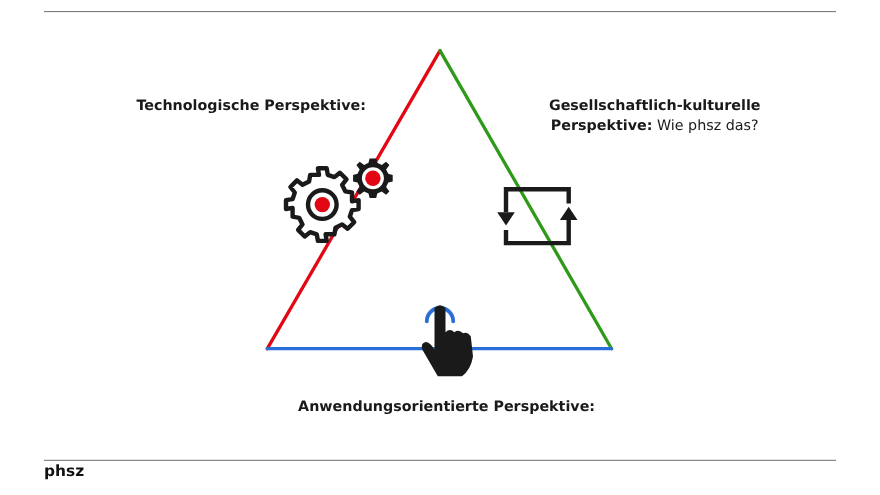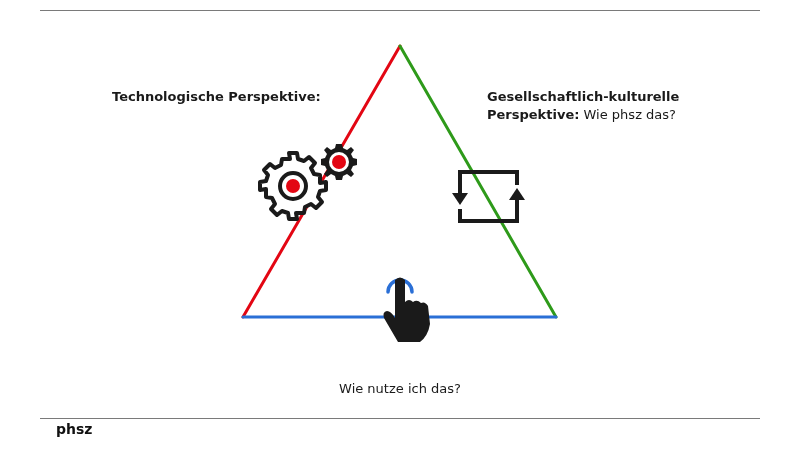--- a/index.html
+++ b/index.html
@@ -1,25 +1,25 @@
 <!DOCTYPE html>
 <html><head>
 <meta charset="utf-8">
 <style>
   html, body { margin:0; padding:0; background:#ffffff; }
   body { width:800px; height:450px; position:relative; overflow:hidden; font-family:"DejaVu Sans", sans-serif; color:#1a1a1a; }
   .rule { position:absolute; left:40px; width:720px; height:1px; background:#7a7a7a; }
   .rule.top { top:10px; }
   .rule.bottom { top:418px; }
   .label { position:absolute; font-size:13px; line-height:18px; }
-  .label b { font-weight:bold; }
+  .label b { font-weight:bold;margin-left:12px; }
   #lbl-tech { left:112px; top:88px; }
-  #lbl-soc { left:487px; top:88px; }
+  #lbl-soc { left:487px; top:88px;text-align:center; }
   #lbl-app { left:200px; top:362px; width:400px; text-align:center; }
-  #footer-logo { position:absolute; left:56px; top:421px; font-size:14px; font-weight:bold; color:#111; }
+  #footer-logo { position:absolute; left:40px; top:421px; font-size:14px; font-weight:bold; color:#111; }
   svg#diagram { position:absolute; left:0; top:0; }
 </style>
 </head>
 <body>
 
 <div class="rule top"></div>
 
 <svg id="diagram" width="800" height="450" viewBox="0 0 800 450">
 
   <line x1="243" y1="317" x2="400" y2="46" stroke="#e30613" stroke-width="3" stroke-linecap="round"></line>
@@ -61,18 +61,17 @@
 <div class="label" id="lbl-tech">
   <b>Technologische Perspektive:</b><br>
 </div>
 
 <div class="label" id="lbl-soc">
   <b>Gesellschaftlich-kulturelle</b><br>
   <b>Perspektive:</b><span> Wie phsz das?</span>
 </div>
 
 <div class="label" id="lbl-app">
-  <br>
-  <span>Wie nutze ich das?</span>
+  <b>Anwendungsorientierte Perspektive:</b><br>
 </div>
 
 <div class="rule bottom"></div>
 <div id="footer-logo">phsz</div>
 
 </body></html>

